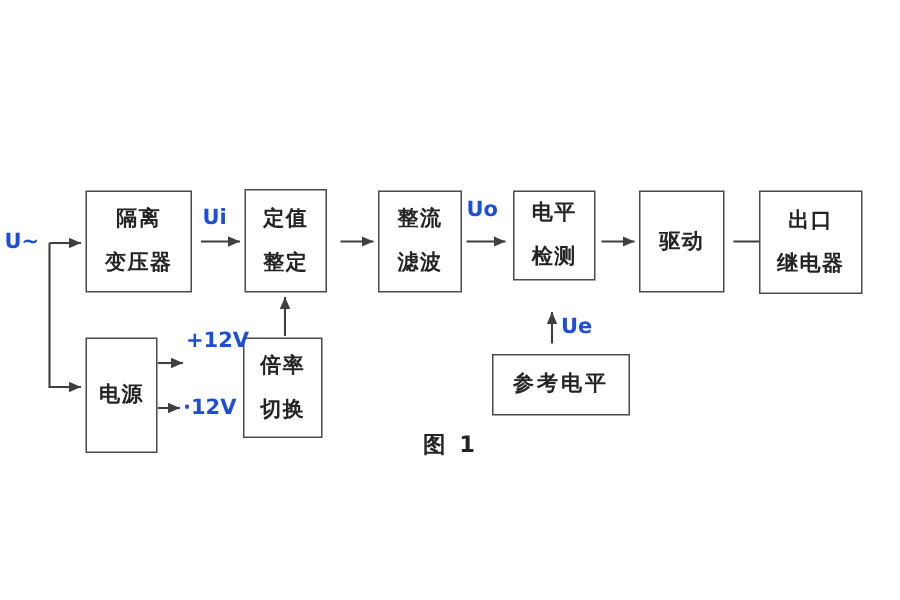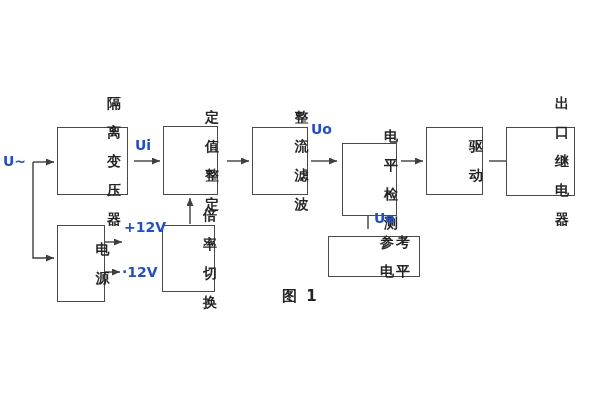--- a/index.html
+++ b/index.html
@@ -20,42 +20,41 @@
     display:flex;
     flex-direction:column;
     align-items:center;
     justify-content:center;
     font-size:14px;
     font-weight:600;
     line-height:29px;
     letter-spacing:1px;
     text-align:center;
     color:#242424;
-    padding-left:44px;
   }
   #b-iso  {left:57px;  top:127px; width:71px; height:68px;}
   #b-set  {left:163px; top:126px; width:55px; height:69px;}
   #b-rect {left:252px; top:127px; width:56px; height:68px;}
-  #b-level{left:342px; top:127px; width:55px; height:73px;margin-top:16px;}
+  #b-level{left:342px; top:127px; width:55px; height:60px;}
   #b-drv  {left:426px; top:127px; width:57px; height:68px;align-items:center;}
   #b-out  {left:506px; top:127px; width:69px; height:69px;}
   #b-pwr  {left:57px;  top:225px; width:48px; height:77px;}
   #b-ratio{left:162px; top:225px; width:53px; height:67px;}
   #b-ref  {left:328px; top:236px; width:92px; height:41px; letter-spacing:2px;}
   .lbl{
     position:absolute;
     font-size:14px;
     font-weight:600;
     color:#1d4ed8;
     white-space:nowrap;
     line-height:15px;
   }
   #l-uin  {left:3px;   top:154px;}
   #l-ui   {left:135px; top:138px;}
-  #l-uo   {left:311px; top:122px;}
+  #l-uo   {left:311px; top:133px;}
   #l-ue   {left:374px; top:211px;}
   #l-p12  {left:124px; top:220px;}
   #l-m12  {left:122px; top:265px;}
   #l-cap  {left:282px; top:289px; color:#242424; font-size:15px; letter-spacing:2px;}
 </style>
 </head>
 <body>
 
 <div id="stage">
 

